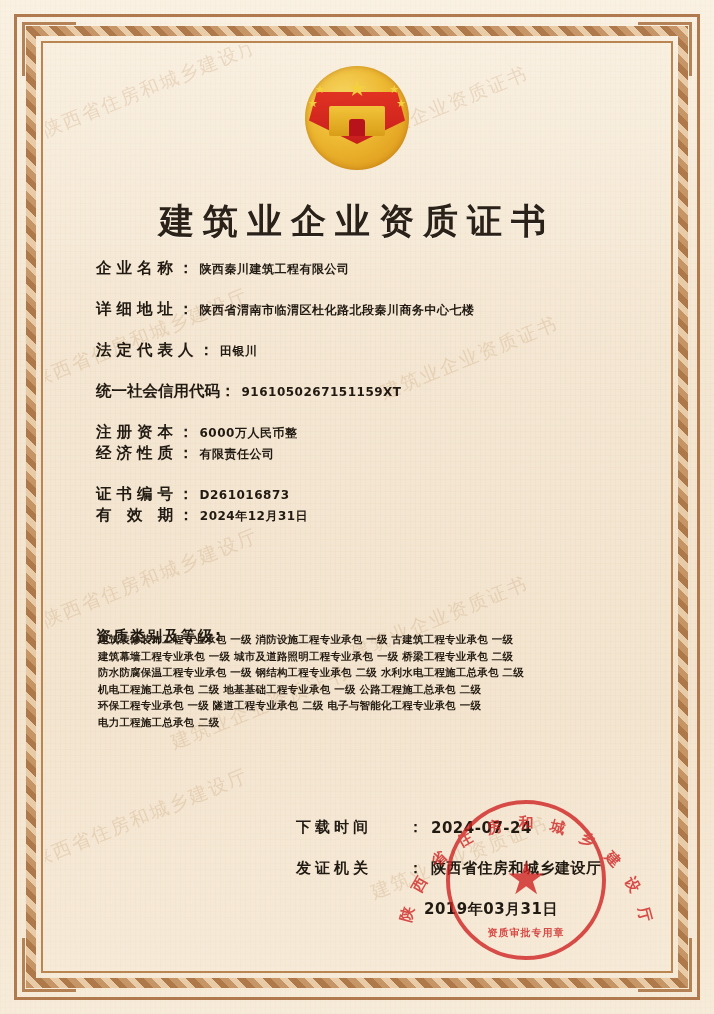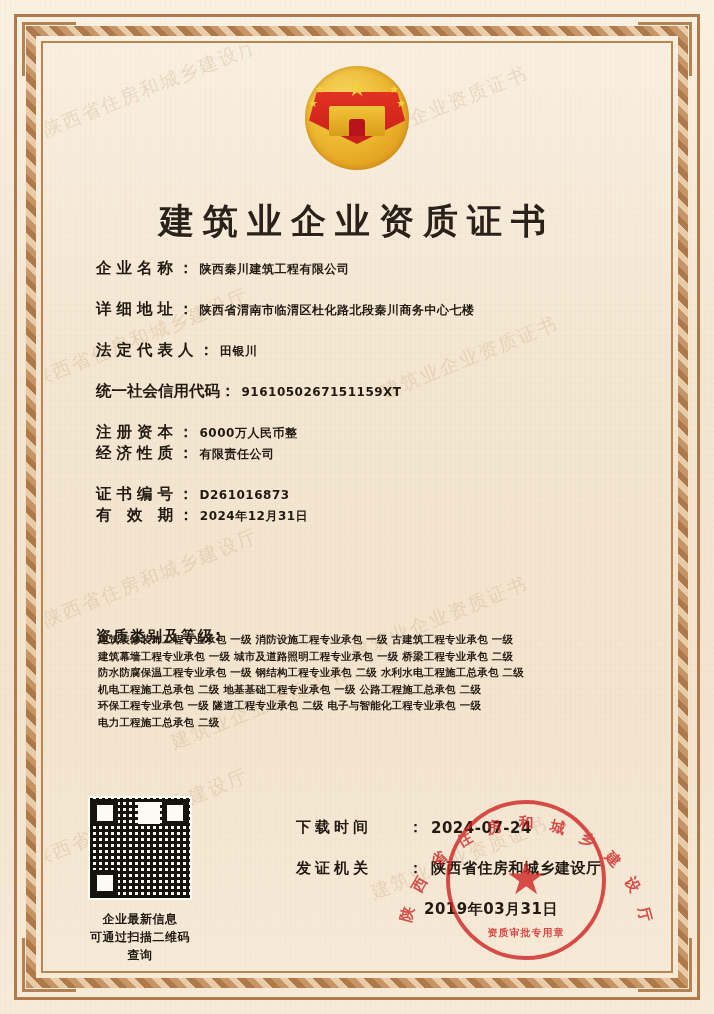--- a/index.html
+++ b/index.html
@@ -441,29 +441,20 @@
   <div class="qual-title">资质类别及等级:</div>
   <div class="qual-body">
     <div>建筑装修装饰工程专业承包 一级 消防设施工程专业承包 一级 古建筑工程专业承包 一级</div>
     <div>建筑幕墙工程专业承包 一级 城市及道路照明工程专业承包 一级 桥梁工程专业承包 二级</div>
     <div>防水防腐保温工程专业承包 一级 钢结构工程专业承包 二级 水利水电工程施工总承包 二级</div>
     <div>机电工程施工总承包 二级 地基基础工程专业承包 一级 公路工程施工总承包 二级</div>
     <div>环保工程专业承包 一级 隧道工程专业承包 二级 电子与智能化工程专业承包 一级</div>
     <div>电力工程施工总承包 二级</div>
   </div>
 
-  <div class="qr-block">
-    <div class="qr">
-      <div class="qr-corner-tr"></div>
-    </div>
-    <div class="qr-caption">
-      <div>企业最新信息</div>
-      <div>可通过扫描二维码查询</div>
-    </div>
-  </div>
 
   <div class="bottom-info">
     <div class="brow">
       <span class="blbl">下载时间</span>
       <span class="bcolon">：</span>
       <span class="bval">2024-07-24</span>
     </div>
     <div class="brow">
       <span class="blbl">发证机关</span>
       <span class="bcolon">：</span>

